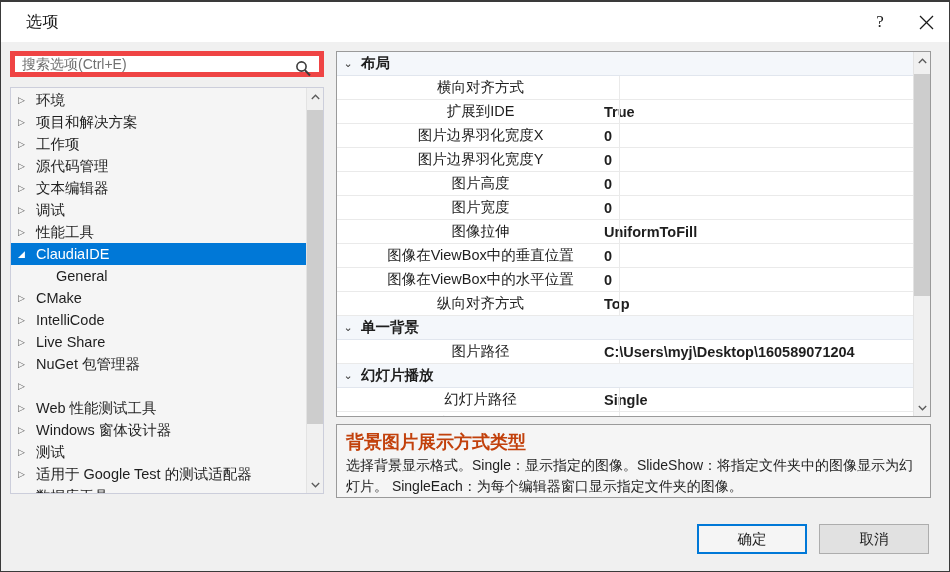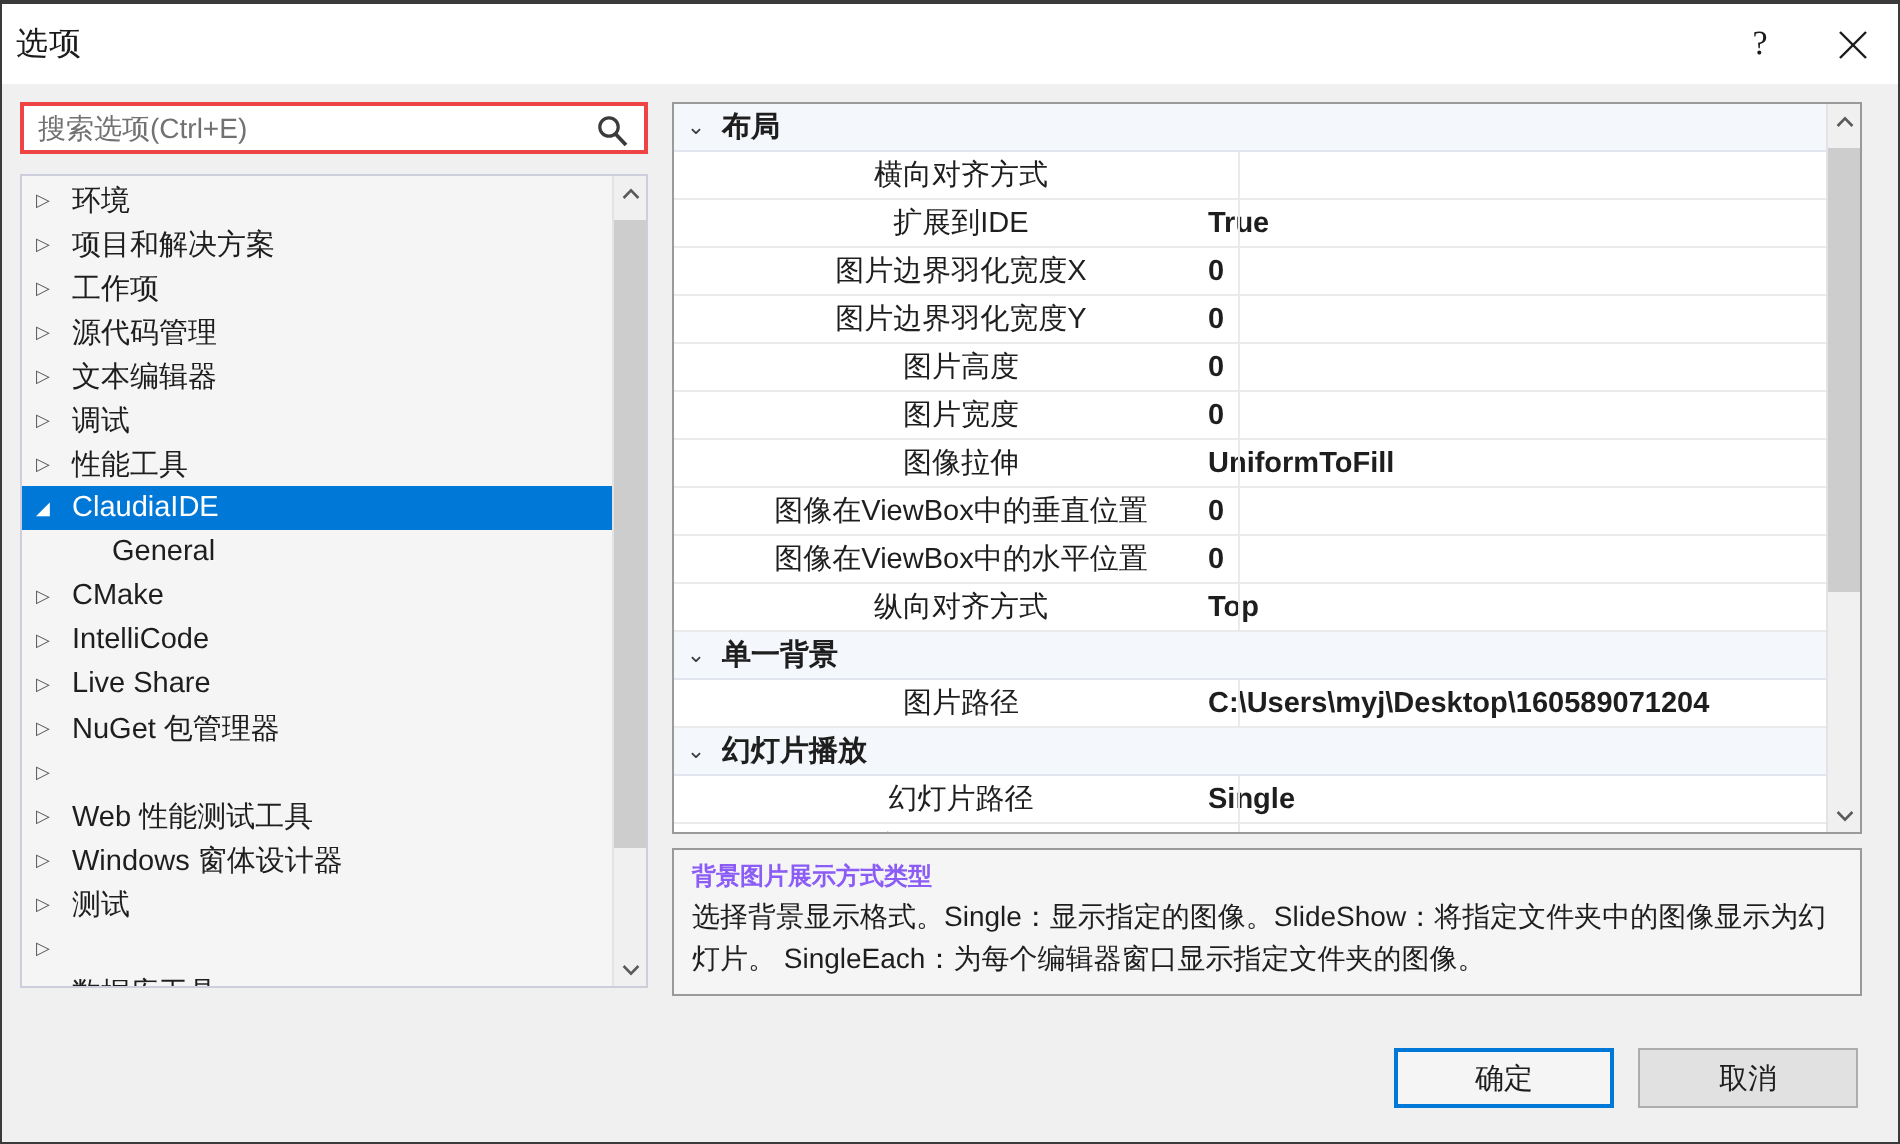--- a/index.html
+++ b/index.html
@@ -23,21 +23,21 @@
   
   #titlebar {
     position: absolute;
     left: 0; top: 0; right: 0;
     height: 40px;
     background: #ffffff;
     display: flex;
     align-items: center;
   }
   #title-text {
-    margin-left: 7px;
+    margin-left: 25px;
     font-size: 16px;
     color: #1b1b1b;
     letter-spacing: 0.5px;
   }
   #titlebar-buttons {
     margin-left: auto;
     display: flex;
     height: 40px;
   }
   .tb-btn {
@@ -59,21 +59,21 @@
   
   #left-pane {
     position: absolute;
     left: 9px; top: 9px;
     width: 314px;
   }
   #search-box {
     position: relative;
     width: 314px; height: 26px;
     background: #ffffff;
-    border: 2px solid #ef4444;
+    border: 5px solid #ef4444;
     display: flex;
     align-items: center;
   }
   #search-input {
     border: 0; outline: 0;
     background: transparent;
     font-family: "Liberation Sans", "DejaVu Sans", sans-serif;
     font-size: 14px;
     color: #6e6e6e;
     padding: 0 0 0 7px;
@@ -216,23 +216,23 @@
 
   #desc-panel {
     position: relative;
     margin-top: 7px;
     width: 595px; height: 74px;
     background: #f5f5f5;
     border: 1px solid #9a9a9a;
     padding: 5px 9px 0 9px;
   }
   #desc-title {
-    font-size: 12px;
+    font-size: 18px;
     font-weight: bold;
-    color: #8b5cf6;
+    color: #c2410c;
     margin-bottom: 1px;
   }
   #desc-text {
     font-size: 14px;
     color: #1e1e1e;
     line-height: 21px;
   }
 
   
   #footer {
@@ -350,20 +350,21 @@
             <div class="tree-row">
               <span class="tw">▷</span>
               <span>Windows 窗体设计器</span>
             </div>
             <div class="tree-row">
               <span class="tw">▷</span>
               <span>测试</span>
             </div>
             <div class="tree-row">
               <span class="tw">▷</span>
+              <span>适用于 Google Test 的测试适配器</span>
             </div>
             <div class="tree-row">
               <span class="tw">▷</span>
               <span>数据库工具</span>
             </div>
           </div>
         <div class="vsb">
           <div class="vsb-arrow up">
             <svg width="9" height="6" viewBox="0 0 9 6">
               <polyline points="0.8,5 4.5,1.2 8.2,5" fill="none" stroke="#5a5a5a" stroke-width="1.3"></polyline>

